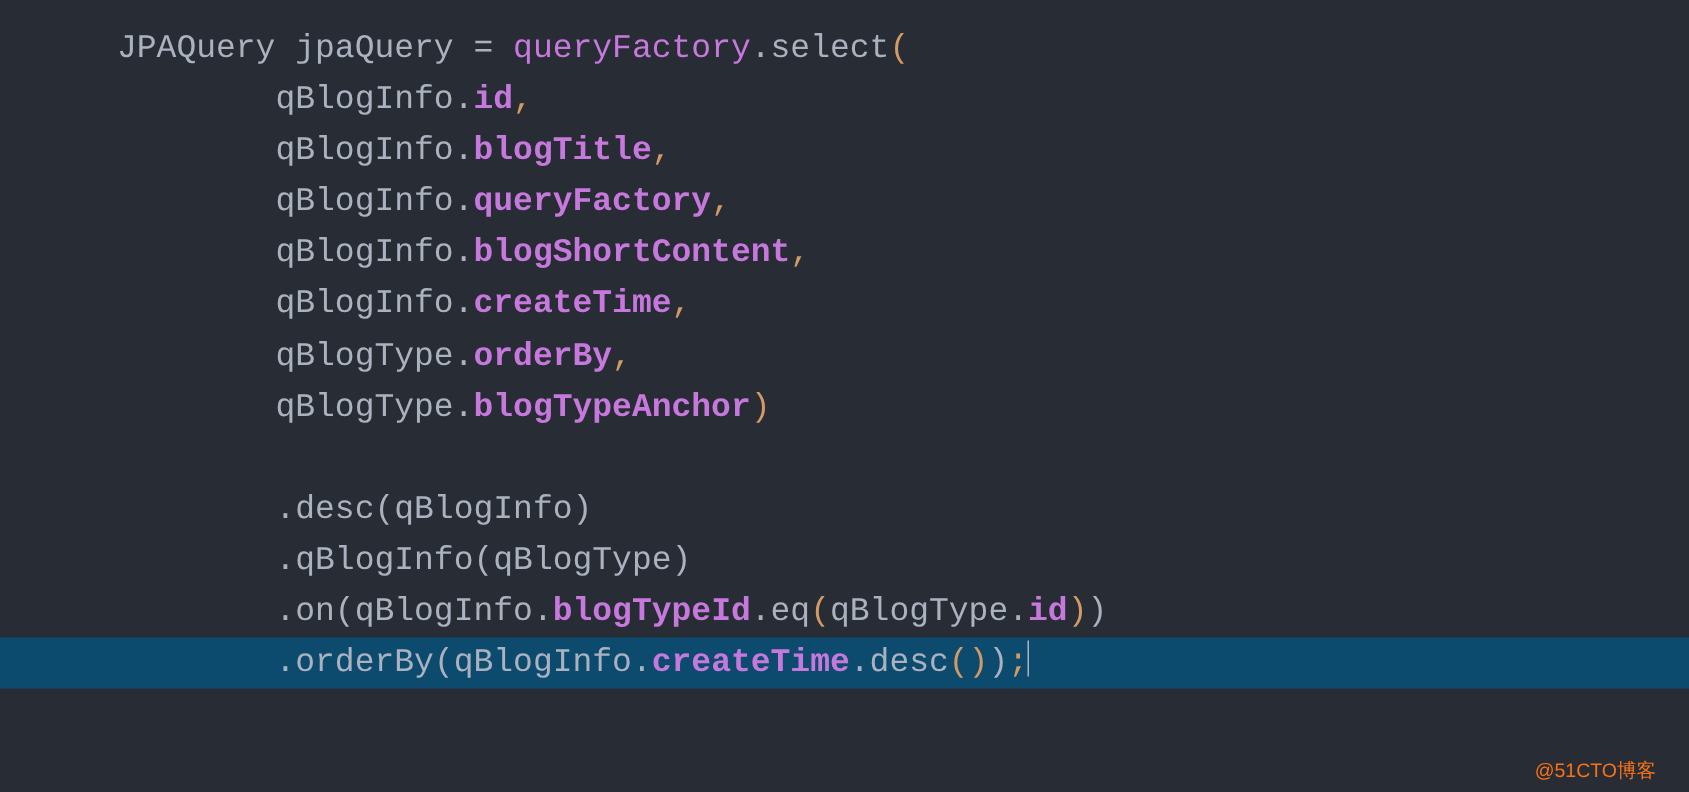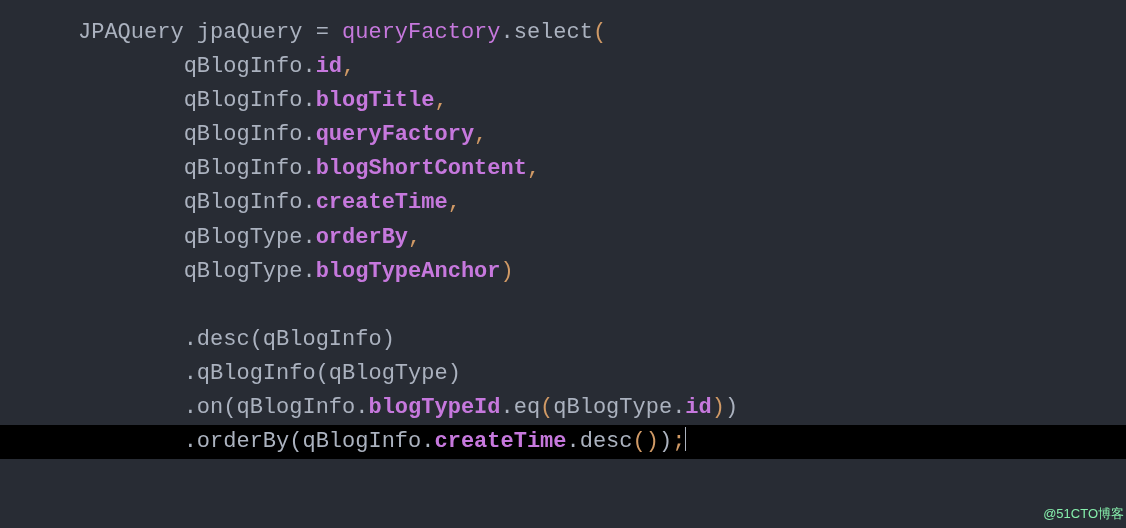--- a/index.html
+++ b/index.html
@@ -61,31 +61,31 @@
     .cursor {
       display: inline-block;
       width: 1px;
       height: 24px;
       background-color: #abb2bf;
       vertical-align: middle;
       position: relative;
       top: -2px;
     }
     .current-line {
-      background-color: #000000;
+      background-color: #0c4a6e;
       display: block;
       margin-left: -78px;
       padding-left: 78px;
       width: calc(100% + 78px);
     }
     .watermark {
       position: absolute;
       bottom: 4px;
-      right: 2px;
-      color: #86efac;
+      right: 22px;
+      color: #f97316;
       font-size: 13px;
       font-family: sans-serif;
     }
   </style>
 </head>
 <body>
 
 <div class="code-container"><span><span class="type-name">JPAQuery</span> <span class="variable">jpaQuery</span><span class="operator"> = </span><span class="keyword-method">queryFactory</span><span class="punct">.</span><span class="method">select</span><span class="paren">(</span></span>
 <span><span>        </span><span class="variable">qBlogInfo</span><span class="punct">.</span><span class="property">id</span><span class="comma">,</span></span>
 <span><span>        </span><span class="variable">qBlogInfo</span><span class="punct">.</span><span class="property">blogTitle</span><span class="comma">,</span></span>

